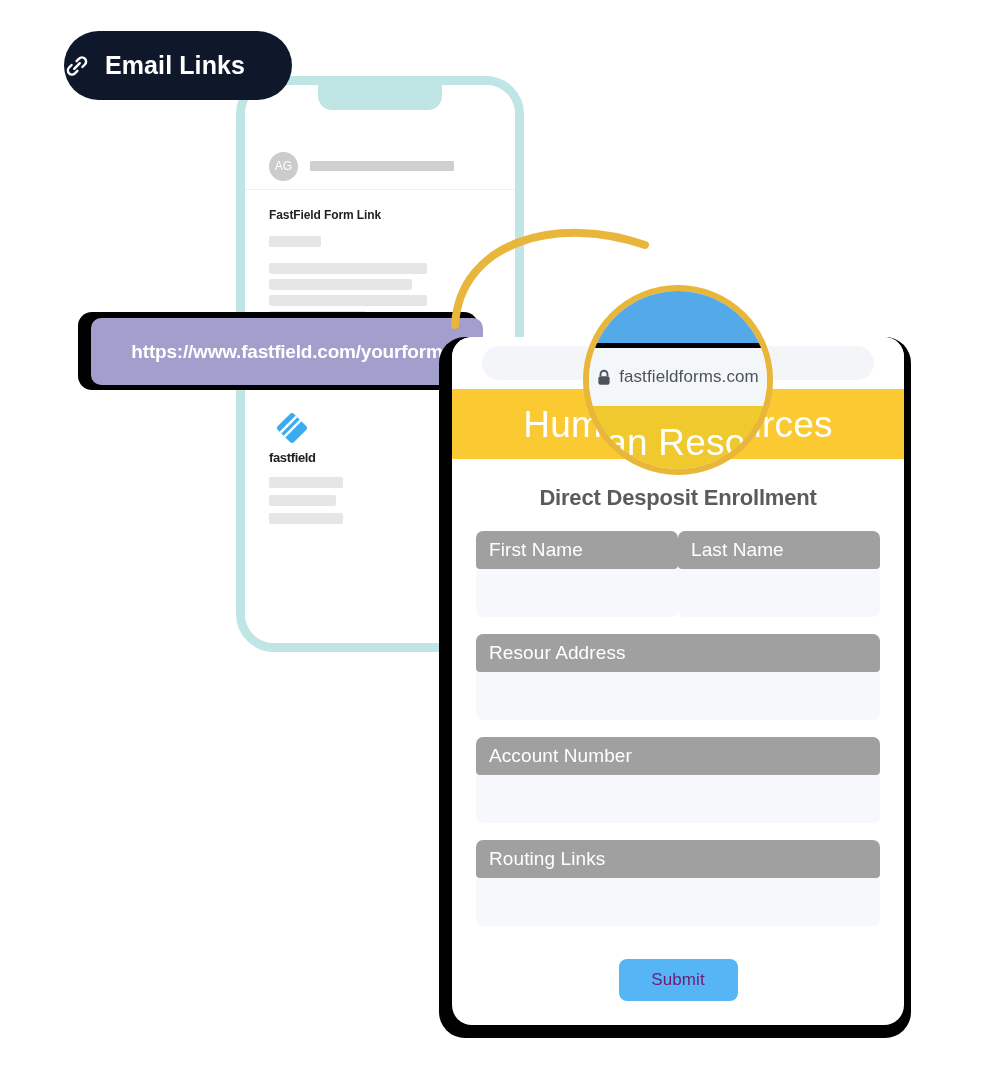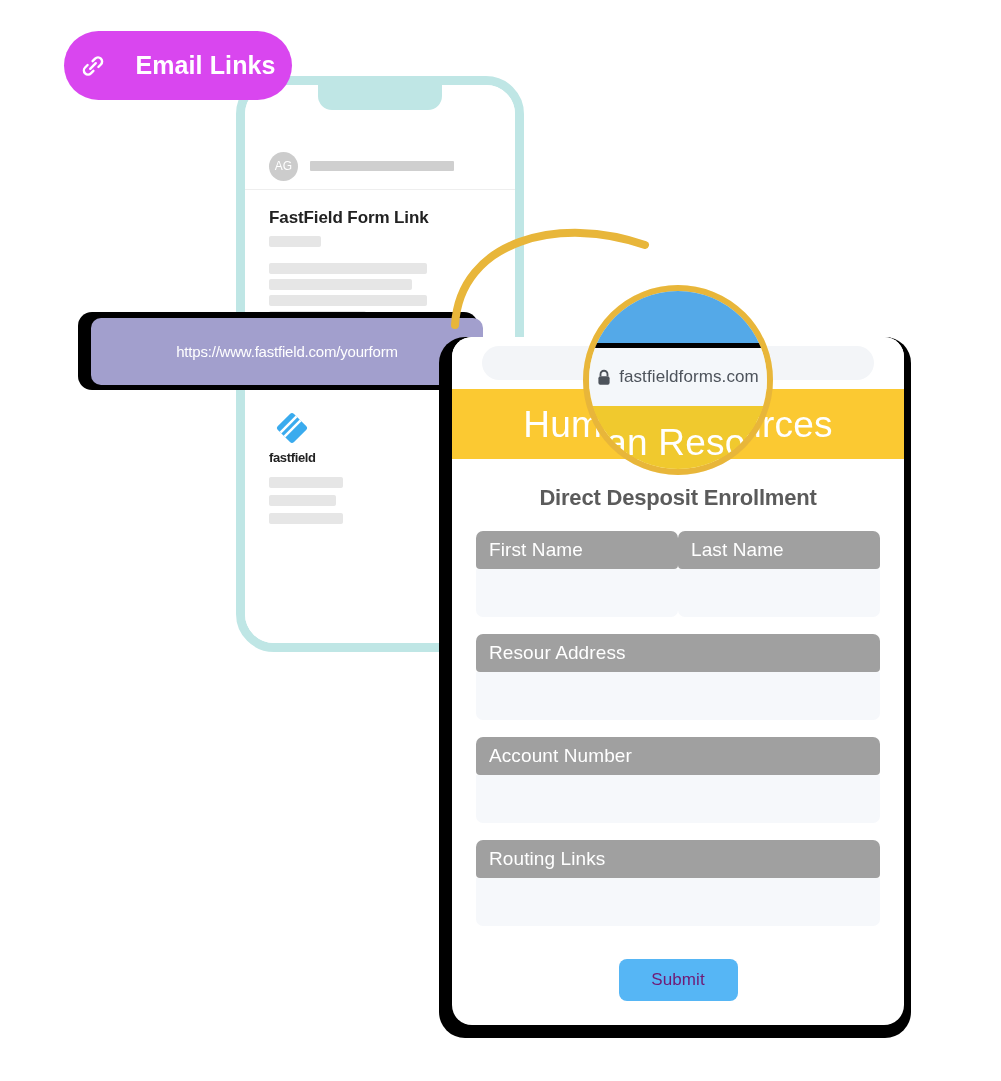--- a/index.html
+++ b/index.html
@@ -22,25 +22,24 @@
   }
 
   
   .badge {
     position: absolute;
     left: 64px;
     top: 31px;
     width: 228px;
     height: 69px;
     border-radius: 35px;
-    background: #d946ef;
-    display: flex;
-    align-items: center;
-    justify-content: center;
-    gap: 29px;
+    background: #0f172a;
+    display: flex;
+    align-items: center;
+    gap: 15px;
     z-index: 60;
   }
   .badge-label {
     color: #ffffff;
     font-size: 25px;
     font-weight: bold;
     letter-spacing: 0.1px;
     line-height: 1;
   }
   .badge-icon { display: block; width: 26px; height: 26px; }
@@ -105,21 +104,21 @@
     height: 10px;
     width: 144px;
     background: #cfcfcf;
     border-radius: 1px;
   }
 
   .mail-subject {
     position: absolute;
     left: 24px;
     top: 123px;
-    font-size: 17px;
+    font-size: 12px;
     font-weight: bold;
     color: #222222;
     letter-spacing: -0.1px;
   }
 
   .skel {
     position: absolute;
     background: #e6e6e6;
     border-radius: 2px;
     height: 11px;
@@ -168,22 +167,22 @@
     height: 67px;
     border-radius: 10px;
     background: #a29fcd;
     display: flex;
     align-items: center;
     justify-content: center;
     z-index: 31;
   }
   .url-text {
     color: #ffffff;
-    font-size: 15px;
-    font-weight: normal;
+    font-size: 19px;
+    font-weight: bold;
     letter-spacing: -0.2px;
     white-space: nowrap;
   }
 
   
   .mag-arc {
     position: absolute;
     left: 430px;
     top: 205px;
     width: 330px;

